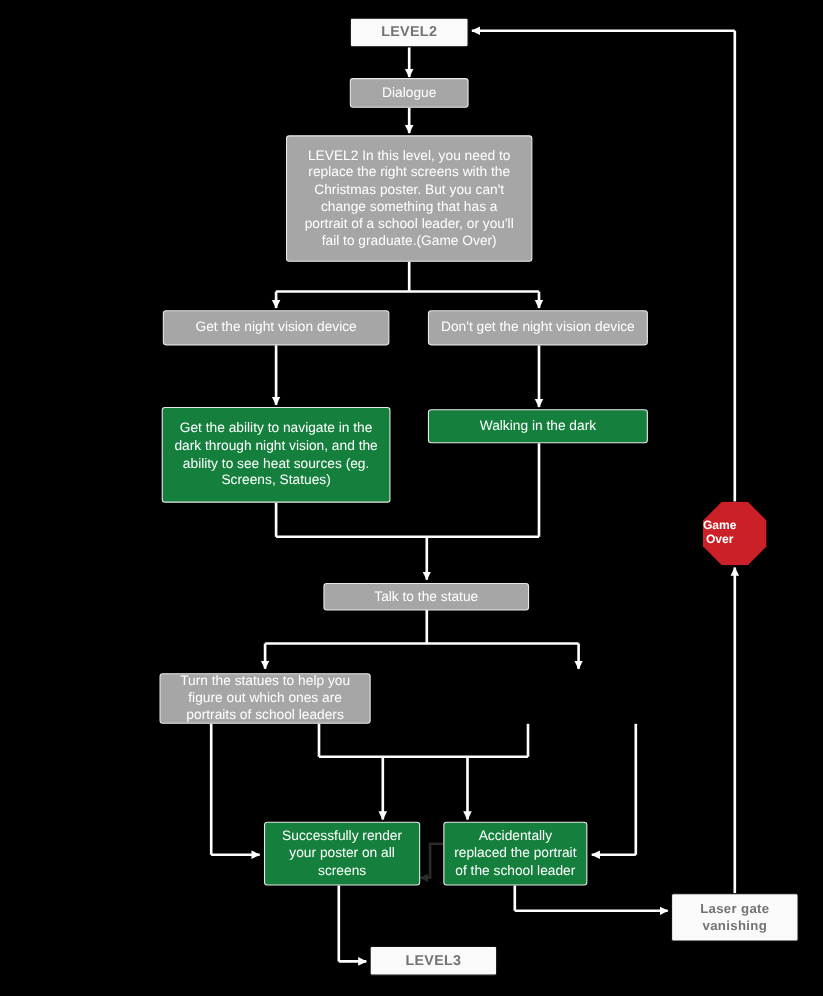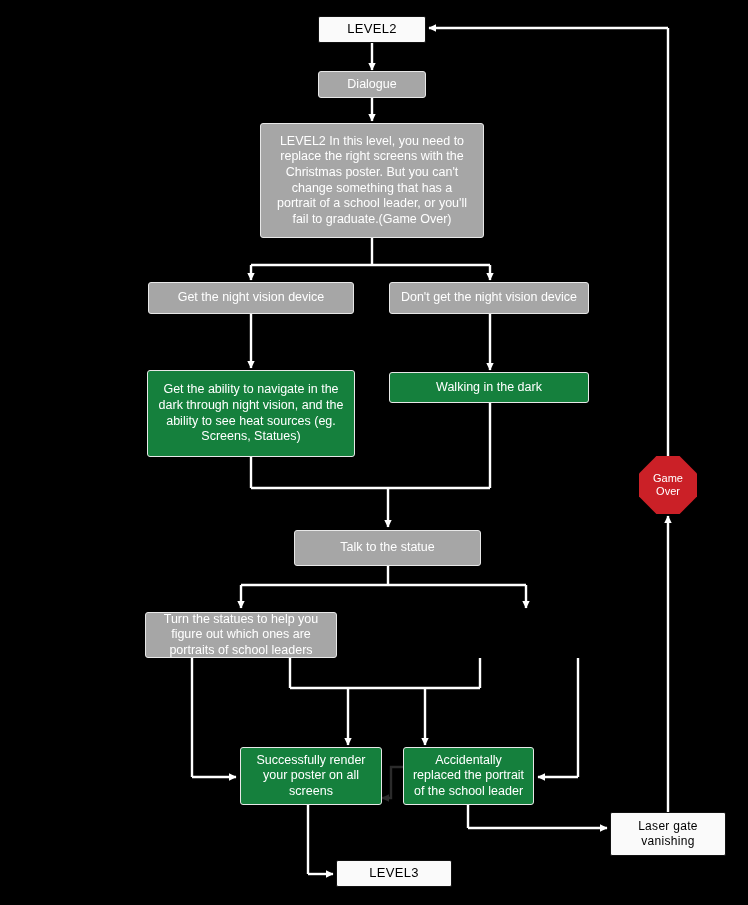--- a/index.html
+++ b/index.html
@@ -28,22 +28,22 @@
     align-items: center;
     justify-content: center;
     text-align: center;
     border-radius: 3px;
     line-height: 1.25;
     padding: 4px 7px;
     z-index: 2;
   }
   .node.white {
     background: #fafafa;
-    color: #000000;
-    font-weight: normal;
+    color: #737373;
+    font-weight: bold;
     border: 1px solid #111;
     border-radius: 2px;
     font-size: 13px;
     letter-spacing: .3px;
   }
   .node.light {
     background: #a6a6a6;
     color: #ffffff;
     border: 1px solid #e8e8e8;
     font-size: 12.5px;
@@ -59,23 +59,22 @@
     border: none;
     padding: 0;
   }
   .octagon-shape {
     width: 58px;
     height: 58px;
     background: #cb2027;
     clip-path: polygon(30% 0%, 70% 0%, 100% 30%, 100% 70%, 70% 100%, 30% 100%, 0% 70%, 0% 30%);
     display: flex;
     align-items: center;
-    justify-content: center;
     color: #ffffff;
-    font-weight: normal;
+    font-weight: bold;
     font-size: 11px;
     line-height: 1.15;
     text-align: center;
   }
 </style>
 </head>
 <body>
 
 <div id="canvas">
 
@@ -165,21 +164,21 @@
   </div>
 
   <div class="node dark" style="left:147px; top:370px; width:208px; height:87px; padding:6px 10px;">
     <span>Get the ability to navigate in the dark through night vision, and the ability to see heat sources (eg. Screens, Statues)</span>
   </div>
 
   <div class="node dark" style="left:389px; top:372px; width:200px; height:31px;">
     <span>Walking in the dark</span>
   </div>
 
-  <div class="node light" style="left:294px; top:530px; width:187px; height:36px;">
+  <div class="node light" style="left:294px; top:530px; width:187px; height:25px;">
     <span>Talk to the statue</span>
   </div>
 
   <div class="node light" style="left:145px; top:612px; width:192px; height:46px; padding:4px 9px;align-items:center;">
     <span>Turn the statues to help you figure out which ones are portraits of school leaders</span>
   </div>
 
 
   <div class="node dark" style="left:240px; top:747px; width:142px; height:58px; padding:4px 8px;">
     <span>Successfully render your poster on all screens</span>

